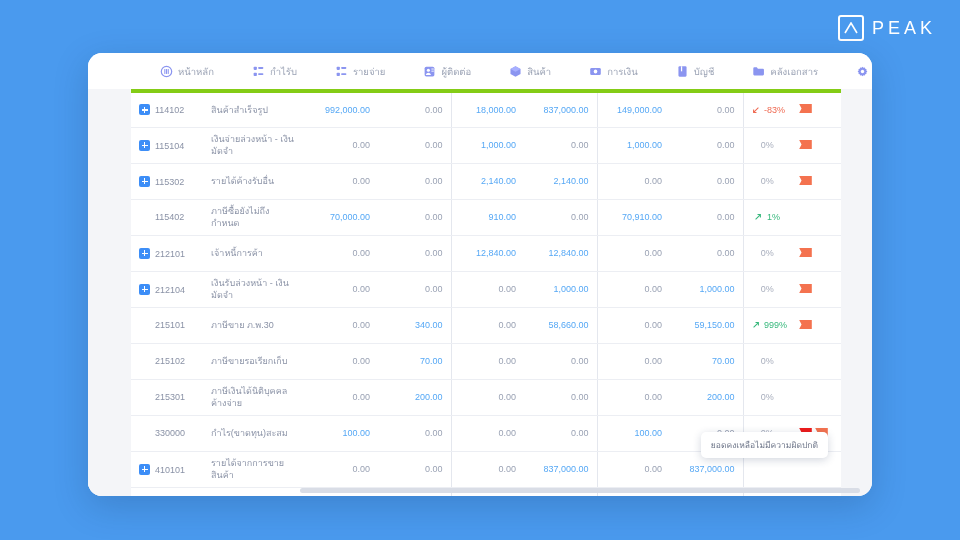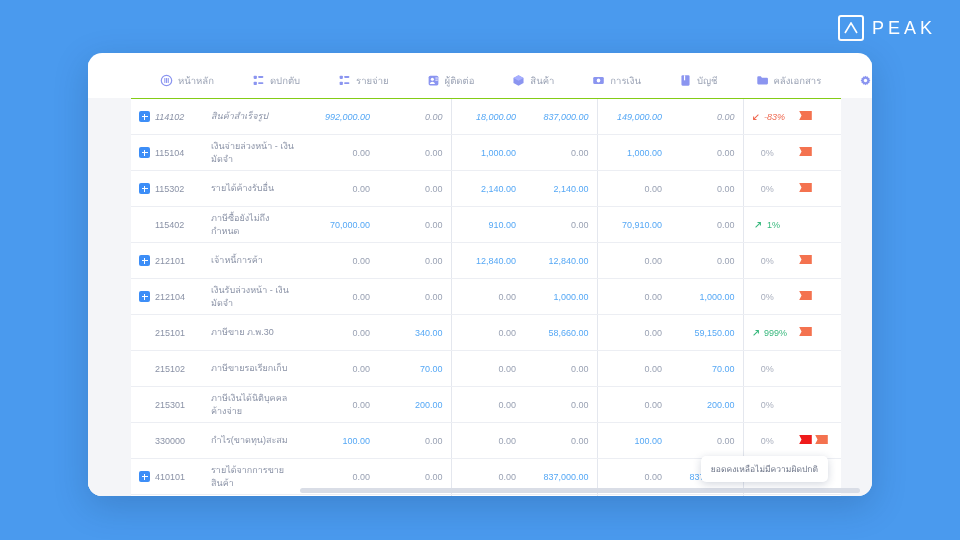--- a/index.html
+++ b/index.html
@@ -51,21 +51,20 @@
   
   .nav {
     height: 36px;
     flex: 0 0 36px;
     background: #ffffff;
     display: flex;
     align-items: center;
     padding: 0 18px;
     position: relative;
     z-index: 5;
-    margin-top: 9px;
   }
   .nav-item {
     display: flex;
     align-items: center;
     gap: 5px;
     color: #9aa2b4;
     font-size: 9.5px;
     white-space: nowrap;
     padding: 0 4px;
     cursor: pointer;
@@ -98,21 +97,21 @@
     font-size: 9px;
   }
   .tbl td {
     border-bottom: 1px solid #eceef3;
     padding: 0 8px;
     height: 36px;
     vertical-align: middle;
     color: #8a92a6;
     background: #ffffff;
   }
-  .tbl tr:first-child td { border-top: 1px solid #84cc16; font-style: italic; }
+  .tbl tr:first-child td { border-top: 4px solid #84cc16; }
   
   .sep-l { border-left: 1px solid #e4e7ee; }
 
   .c-code   { width: 72px; }
   .c-name   { width: 102px; }
   .c-n      { width: 73px; text-align: right; }
   .c-pct    { width: 48px; text-align: center; }
   .c-badge  { width: 50px; }
 
   .code-cell { white-space: nowrap; color: #8a92a6; }
@@ -146,21 +145,21 @@
     width: 13px; height: 9px;
     margin-right: 3px;
     cursor: pointer;
   }
   .badge-inner { width: 100%; height: 100%; display: block; }
 
   
   .tooltip {
     position: absolute;
     right: 44px;
-    bottom: 14px;
+    bottom: 38px;
     background: #ffffff;
     border-radius: 5px;
     box-shadow: 0 2px 9px rgba(30,50,90,.20);
     padding: 6px 10px;
     font-size: 8.5px;
     color: #6a7governs;
     color: #6a7286;
     white-space: nowrap;
     z-index: 9;
   }
@@ -200,21 +199,21 @@
       </svg>
       <span>หน้าหลัก</span>
     </div>
     <div class="nav-item">
       <svg class="nav-ico" viewBox="0 0 16 16">
         <rect x="2" y="2" width="4" height="4" rx="1" fill="#8b95f0"></rect>
         <rect x="2" y="9.5" width="4" height="4" rx="1" fill="#8b95f0"></rect>
         <rect x="7.5" y="2.6" width="6.5" height="2.2" rx="1" fill="#8b95f0"></rect>
         <rect x="7.5" y="10.2" width="6.5" height="2.2" rx="1" fill="#8b95f0"></rect>
       </svg>
-      <span>ดปกตับ</span>
+      <span>กำไรับ</span>
     </div>
     <div class="nav-item">
       <svg class="nav-ico" viewBox="0 0 16 16">
         <rect x="2" y="2" width="4" height="4" rx="1" fill="#8b95f0"></rect>
         <rect x="2" y="9.5" width="4" height="4" rx="1" fill="#8b95f0"></rect>
         <rect x="7.5" y="2.6" width="6.5" height="2.2" rx="1" fill="#8b95f0"></rect>
         <rect x="7.5" y="10.2" width="6.5" height="2.2" rx="1" fill="#8b95f0"></rect>
       </svg>
       <span>รายจ่าย</span>
     </div>

